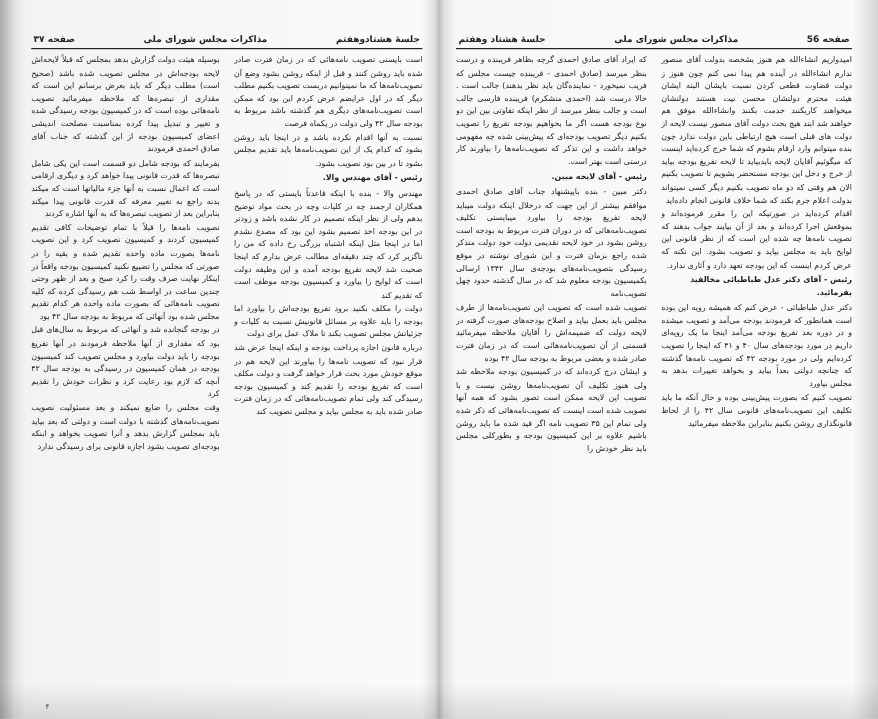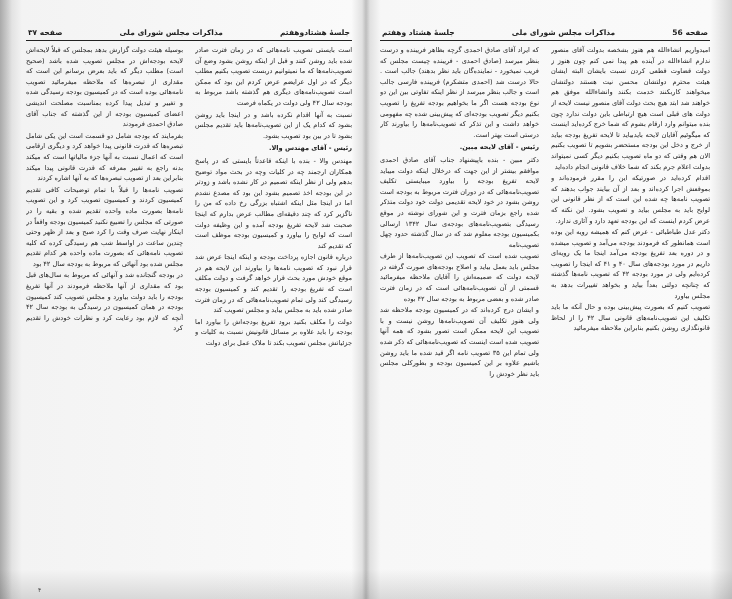--- a/index.html
+++ b/index.html
@@ -65,43 +65,45 @@
       <span>جلسهٔ هشتادوهفتم</span>
       <span>مذاکرات مجلس شورای ملی</span>
       <span>صفحه ۳۷</span>
     </div>
     <div class="cols">
       <div class="col">
           <p>است بایستی تصویب نامه‌هائی که در زمان فترت صادر شده باید روشن کنند و قبل از اینکه روشن بشود وضع آن تصویب‌نامه‌ها که ما نمیتوانیم دربست تصویب بکنیم مطلب دیگر که در اول عرایضم عرض کردم این بود که ممکن است تصویب‌نامه‌های دیگری هم گذشته باشد مربوط به بودجه سال ۴۲ ولی دولت در یکماه فرصت</p>
           <p>نسبت به آنها اقدام نکرده باشد و در اینجا باید روشن بشود که کدام یک از این تصویب‌نامه‌ها باید تقدیم مجلس بشود تا در بین بود تصویب بشود.</p>
           <p class="chair">رئیس - آقای مهندس والا.</p>
           <p><span class="speaker">مهندس والا</span><span> - </span><span>بنده با اینکه قاعدتاً بایستی که در پاسخ همکاران ارجمند چه در کلیات وچه در بحث مواد توضیح بدهم ولی از نظر اینکه تصمیم در کار نشده باشد و زودتر در این بودجه اخذ تصمیم بشود این بود که مصدع نشدم اما در اینجا مثل اینکه اشتباه بزرگی رخ داده که من را ناگزیر کرد که چند دقیقه‌ای مطالب عرض بدارم که اینجا صحبت شد لایحه تفریغ بودجه آمده و این وظیفه دولت است که لوایح را بیاورد و کمیسیون بودجه موظف است که تقدیم کند</span></p>
+          <p>دولت را مکلف بکنید برود تفریغ بودجه‌اش را بیاورد اما بودجه را باید علاوه بر مسائل قانونیش نسبت به کلیات و جزئیاتش مجلس تصویب بکند تا ملاک عمل برای دولت</p>
           <p>درباره قانون اجازه پرداخت بودجه و اینکه اینجا عرض شد قرار نبود که تصویب نامه‌ها را بیاورند این لایحه هم در موقع خودش مورد بحث قرار خواهد گرفت و دولت مکلف است که تفریغ بودجه را تقدیم کند و کمیسیون بودجه رسیدگی کند ولی تمام تصویب‌نامه‌هائی که در زمان فترت صادر شده باید به مجلس بیاید و مجلس تصویب کند</p>
-          <p>دولت را مکلف بکنید برود تفریغ بودجه‌اش را بیاورد اما بودجه را باید علاوه بر مسائل قانونیش نسبت به کلیات و جزئیاتش مجلس تصویب بکند تا ملاک عمل برای دولت</p>
         </div>
       <div class="col">
           <p>بوسیله هیئت دولت گزارش بدهد بمجلس که قبلاً لایحه‌اش لایحه بودجه‌اش در مجلس تصویب شده باشد (صحیح است) مطلب دیگر که باید بعرض برسانم این است که مقداری از تبصره‌ها که ملاحظه میفرمائید تصویب نامه‌هائی بوده است که در کمیسیون بودجه رسیدگی شده و تغییر و تبدیل پیدا کرده بمناسبت مصلحت اندیشی اعضای کمیسیون بودجه از این گذشته که جناب آقای صادق احمدی فرمودند</p>
           <p>بفرمایند که بودجه شامل دو قسمت است این یکی شامل تبصره‌ها که قدرت قانونی پیدا خواهد کرد و دیگری ارقامی است که اعمال نسبت به آنها جزء مالیاتها است که میکند بدنه راجع به تغییر معرفه که قدرت قانونی پیدا میکند بنابراین بعد از تصویب تبصره‌ها که به آنها اشاره کردند</p>
           <p>تصویب نامه‌ها را قبلاً با تمام توضیحات کافی تقدیم کمیسیون کردند و کمیسیون تصویب کرد و این تصویب نامه‌ها بصورت ماده واحده تقدیم شده و بقیه را در صورتی که مجلس را تضییع نکنید کمیسیون بودجه واقعاً در اینکار نهایت صرف وقت را کرد صبح و بعد از ظهر وحتی چندین ساعت در اواسط شب هم رسیدگی کرده که کلیه تصویب نامه‌هائی که بصورت ماده واحده هر کدام تقدیم مجلس شده بود آنهائی که مربوط به بودجه سال ۴۲ بود</p>
           <p>در بودجه گنجانده شد و آنهائی که مربوط به سال‌های قبل بود که مقداری از آنها ملاحظه فرمودند در آنها تفریغ بودجه را باید دولت بیاورد و مجلس تصویب کند کمیسیون بودجه در همان کمیسیون در رسیدگی به بودجه سال ۴۲ آنچه که لازم بود رعایت کرد و نظرات خودش را تقدیم کرد</p>
+          <p>وقت مجلس را ضایع نمیکند و بعد مسئولیت تصویب تصویب‌نامه‌های گذشته با دولت است و دولتی که بعد بیاید باید بمجلس گزارش بدهد و آنرا تصویب بخواهد و ابنکه بودجه‌ای تصویب بشود اجازه قانونی برای رسیدگی ندارد</p>
         </div>
     </div>
     <div class="footer-num">۴</div>
   </div>
 
   <div class="page right">
     <div class="header">
       <span>صفحه 56</span>
       <span>مذاکرات مجلس شورای ملی</span>
       <span>جلسهٔ هشتاد وهفتم</span>
     </div>
     <div class="cols">
       <div class="col">
           <p>امیدواریم انشاءالله هم هنوز بشخصه بدولت آقای منصور ندارم انشاءالله در آینده هم پیدا نمی کنم چون هنوز ز دولت قضاوت قطعی کردن نسبت بایشان البته ایشان هیئت محترم دولتشان محسن نیت هستند دولتشان میخواهند کاربکنند خدمت بکنند وانشاءالله موفق هم خواهند شد ابتد هیچ بحث دولت آقای منصور نیست لایحه از دولت های قبلی است هیچ ارتباطی باین دولت ندارد چون بنده میتوانم وارد ارقام بشوم که شما خرج کرده‌اید اینست که میگوئیم آقایان لایحه بایدبیاید تا لایحه تفریغ بودجه بیاید از خرج و دخل این بودجه مستحضر بشویم تا تصویب بکنیم الان هم وقتی که دو ماه تصویب بکنیم دیگر کسی نمیتواند بدولت اعلام جرم بکند که شما خلاف قانونی انجام داده‌اید</p>
           <p>اقدام کرده‌اید در صورتیکه این را مقرر فرموده‌اند و بموقعش اجرا کرده‌اند و بعد از آن بیایند جواب بدهند که تصویب نامه‌ها چه شده این است که از نظر قانونی این لوایح باید به مجلس بیاید و تصویب بشود. این نکته که عرض کردم اینست که این بودجه تعهد دارد و آثاری ندارد.</p>
+          <p class="chair">رئیس - آقای دکتر عدل طباطبائی مخالفید بفرمائید.</p>
           <p><span class="speaker">دکتر عدل طباطبائی</span><span> - </span><span>عرض کنم که همیشه رویه این بوده است همانطور که فرمودند بودجه می‌آمد و تصویب میشده و در دوره بعد تفریغ بودجه می‌آمد اینجا ما یک رویه‌ای داریم در مورد بودجه‌های سال ۴۰ و ۴۱ که اینجا را تصویب کرده‌ایم ولی در مورد بودجه ۴۲ که تصویب نامه‌ها گذشته که چنانچه دولتی بعداً بیاید و بخواهد تغییرات بدهد به مجلس بیاورد</span></p>
           <p>تصویب کنیم که بصورت پیش‌بینی بوده و حال آنکه ما باید تکلیف این تصویب‌نامه‌های قانونی سال ۴۲ را از لحاظ قانونگذاری روشن بکنیم بنابراین ملاحظه میفرمائید</p>
         </div>
       <div class="col">
           <p>که ایراد آقای صادق احمدی گرچه بظاهر فریبنده و درست بنظر میرسد (صادق احمدی - فریبنده چیست مجلس که فریب نمیخورد - نماینده‌گان باید نظر بدهند) جالب است . حالا درست شد (احمدی متشکرم) فریبنده فارسی جالب است و جالب بنظر میرسد از نظر اینکه تفاوتی بین این دو نوع بودجه هست اگر ما بخواهیم بودجه تفریغ را تصویب بکنیم دیگر تصویب بودجه‌ای که پیش‌بینی شده چه مفهومی خواهد داشت و این تذکر که تصویب‌نامه‌ها را بیاورند کار درستی است بهتر است.</p>
           <p class="chair">رئیس - آقای لایحه مبین.</p>
           <p><span class="speaker">دکتر مبین</span><span> - </span><span>بنده باپیشنهاد جناب آقای صادق احمدی موافقم بیشتر از این جهت که درخلال اینکه دولت میباید لایحه تفریغ بودجه را بیاورد میبایستی تکلیف تصویب‌نامه‌هائی که در دوران فترت مربوط به بودجه است روشن بشود در خود لایحه تقدیمی دولت خود دولت متذکر شده راجع بزمان فترت و این شورای نوشته در موقع رسیدگی بتصویب‌نامه‌های بودجه‌ی سال ۱۳۴۲ ارسالی بکمیسیون بودجه معلوم شد که در سال گذشته حدود چهل تصویب‌نامه</span></p>
           <p>تصویب شده است که تصویب این تصویب‌نامه‌ها از طرف مجلس باید بعمل بیاید و اصلاح بودجه‌های صورت گرفته در لایحه دولت که ضمیمه‌اش را آقایان ملاحظه میفرمائید قسمتی از آن تصویب‌نامه‌هائی است که در زمان فترت صادر شده و بعضی مربوط به بودجه سال ۴۲ بوده</p>
           <p>و ایشان درج کرده‌اند که در کمیسیون بودجه ملاحظه شد ولی هنوز تکلیف آن تصویب‌نامه‌ها روشن نیست و با تصویب این لایحه ممکن است تصور بشود که همه آنها تصویب شده است اینست که تصویب‌نامه‌هائی که ذکر شده ولی تمام این ۳۵ تصویب نامه اگر قید شده ما باید روشن باشیم علاوه بر این کمیسیون بودجه و بطورکلی مجلس باید نظر خودش را</p>
         </div>

